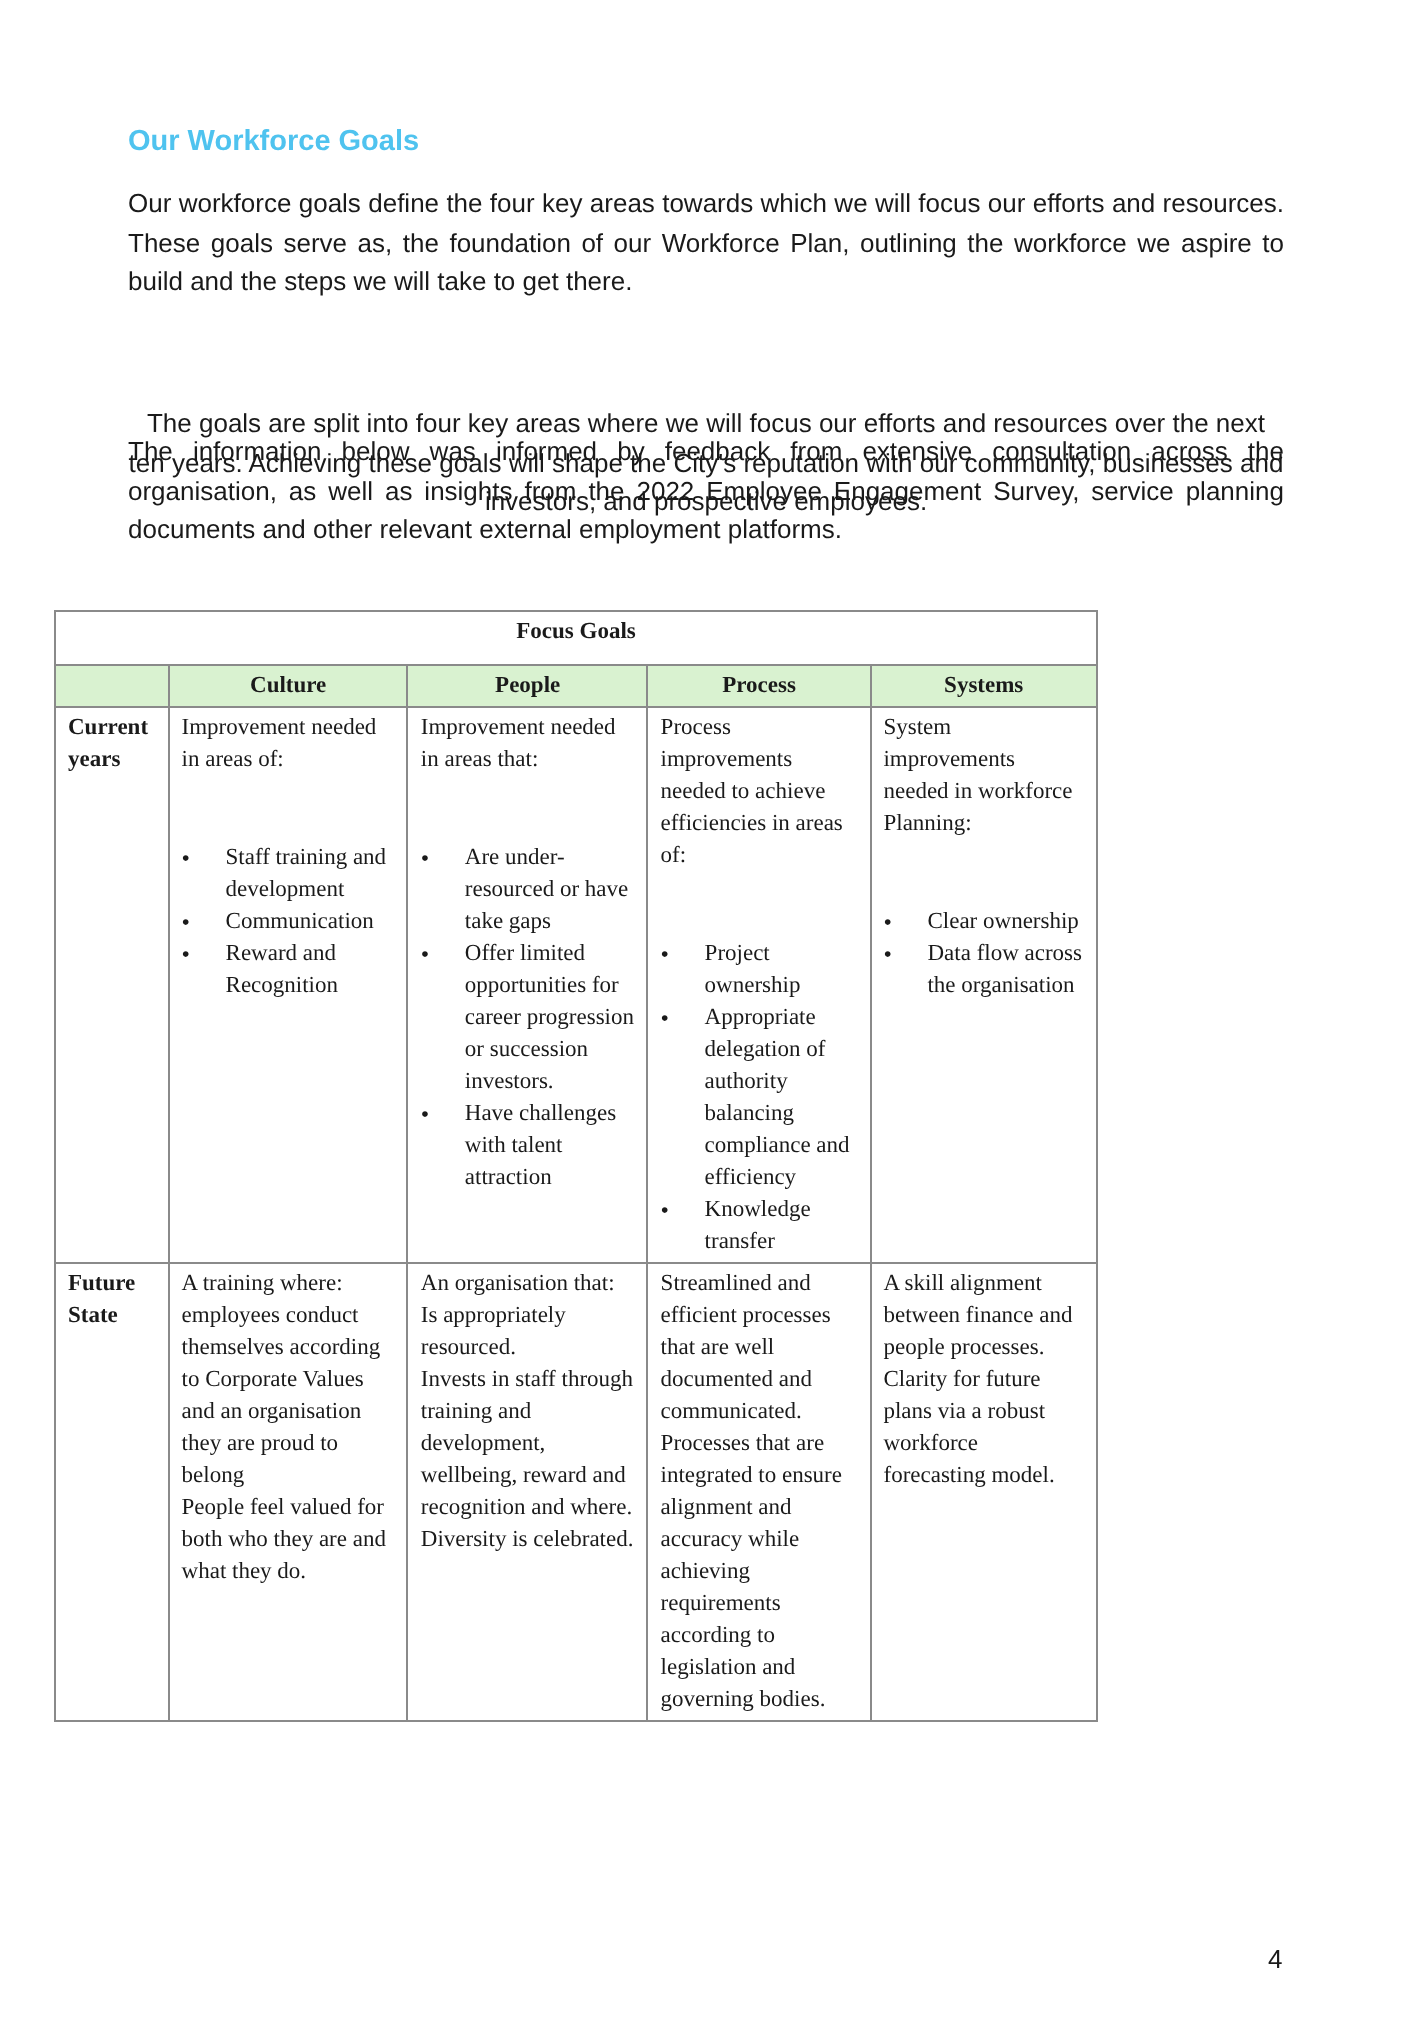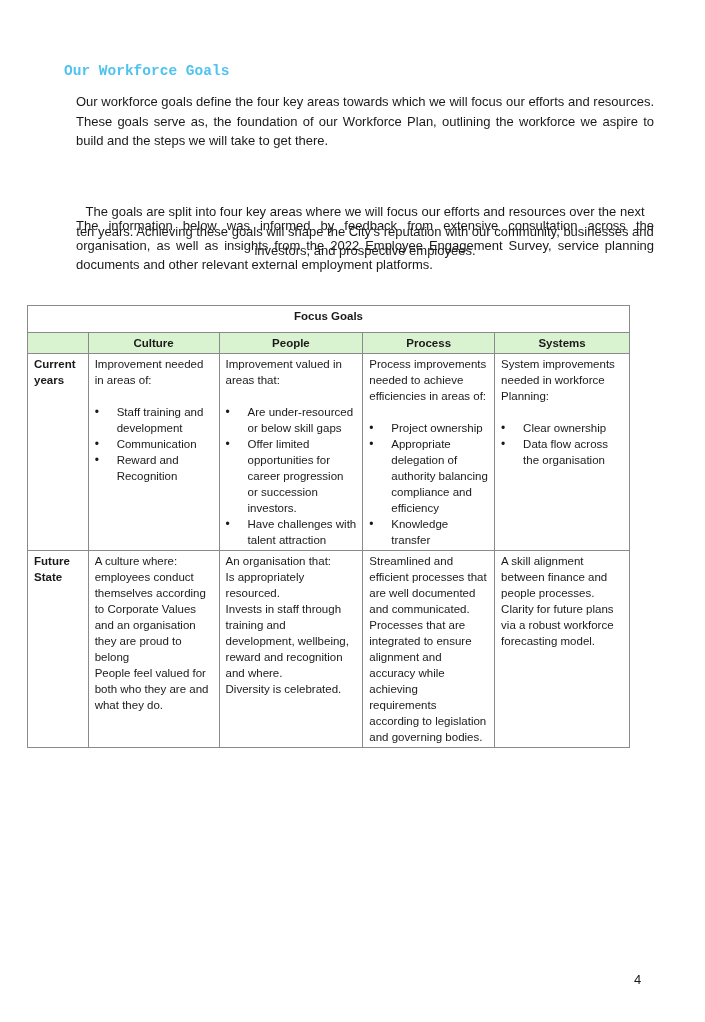--- a/index.html
+++ b/index.html
@@ -4,40 +4,39 @@
   <style>
     html, body { margin: 0; padding: 0; background: #ffffff; }
     body {
       width: 705px; height: 1022px; position: relative; overflow: hidden;
       font-family: "Liberation Sans", sans-serif; color: #1a1a1a;
     }
     .heading {
       position: absolute; left: 64px; top: 63px;
       font-size: 14.5px; font-weight: bold; color: #4fc3ef;
       margin: 0;
-      font-family: Liberation Mono, monospace;
     }
     .para {
-      position: absolute; left: 76px; width: 578px;
+      position: absolute; left: 64px; width: 578px;
       font-size: 13px; line-height: 19.5px; text-align: justify; margin: 0;
     }
     .p1 { top: 92px; }
     .p2 { top: 154px; text-align: center; margin-top: 48px; }
     .p3 { top: 216px; }
     table.goals {
-      position: absolute; left: 27px; top: 305px; width: 603px;
-      border-collapse: collapse; font-size: 11.5px; line-height: 16px;
+      position: absolute; left: 27px; top: 305px; width: 522px;
+      border-collapse: collapse; font-size: 11.5px; line-height: 16px; font-family: Liberation Serif, serif;
     }
     table.goals td, table.goals th {
       border: 1px solid #8a8a8a; vertical-align: top; padding: 2px 6px;
     }
     .title-cell { text-align: center; font-weight: bold; height: 22px; padding-top: 2px; }
     .hdr th { background: #d9f2d0; font-weight: bold; padding: 1px 6px; }
     .rowlabel { font-weight: bold; }
-    ul { margin: 16px 0 0 0; padding: 0 0 0 22px; list-style: none; }
+    ul { margin: 33px 0 0 0; padding: 0 0 0 22px; list-style: none; }
     ul li { position: relative; }
     ul li::before {
       content: "\2022"; position: absolute; left: -22px; font-size: 12px;
     }
     .row-current td { height: 183px; }
     .row-future td { height: 168px; }
     .pagenum { position: absolute; left: 634px; top: 972px; font-size: 13px; }
   </style>
 </head>
 <body>
@@ -70,23 +69,23 @@
     <td class="rowlabel">Current years</td>
     <td>
       <div>Improvement needed in areas of:</div>
       <ul>
         <li>Staff training and development</li>
         <li>Communication</li>
         <li>Reward and Recognition</li>
       </ul>
     </td>
     <td>
-      <div>Improvement valued in areas that:</div>
+      <div>Improvement needed in areas that:</div>
       <ul>
-        <li>Are under-resourced or below skill gaps</li>
+        <li>Are under-resourced or have take gaps</li>
         <li>Offer limited opportunities for career progression or succession investors.</li>
         <li>Have challenges with talent attraction</li>
       </ul>
     </td>
     <td>
       <div>Process improvements needed to achieve efficiencies in areas of:</div>
       <ul>
         <li>Project ownership</li>
         <li>Appropriate delegation of authority balancing compliance and efficiency</li>
         <li>Knowledge transfer</li>
@@ -96,21 +95,21 @@
       <div>System improvements needed in workforce Planning:</div>
       <ul>
         <li>Clear ownership</li>
         <li>Data flow across the organisation</li>
       </ul>
     </td>
   </tr>
   <tr class="row-future">
     <td class="rowlabel">Future State</td>
     <td>
-      <div>A culture where:</div>
+      <div>A training where:</div>
       <div>employees conduct themselves according to Corporate Values and an organisation they are proud to belong</div>
       <div>People feel valued for both who they are and what they do.</div>
     </td>
     <td>
       <div>An organisation that:</div>
       <div>Is appropriately resourced.</div>
       <div>Invests in staff through training and development, wellbeing, reward and recognition and where.</div>
       <div>Diversity is celebrated.</div>
     </td>
     <td>

